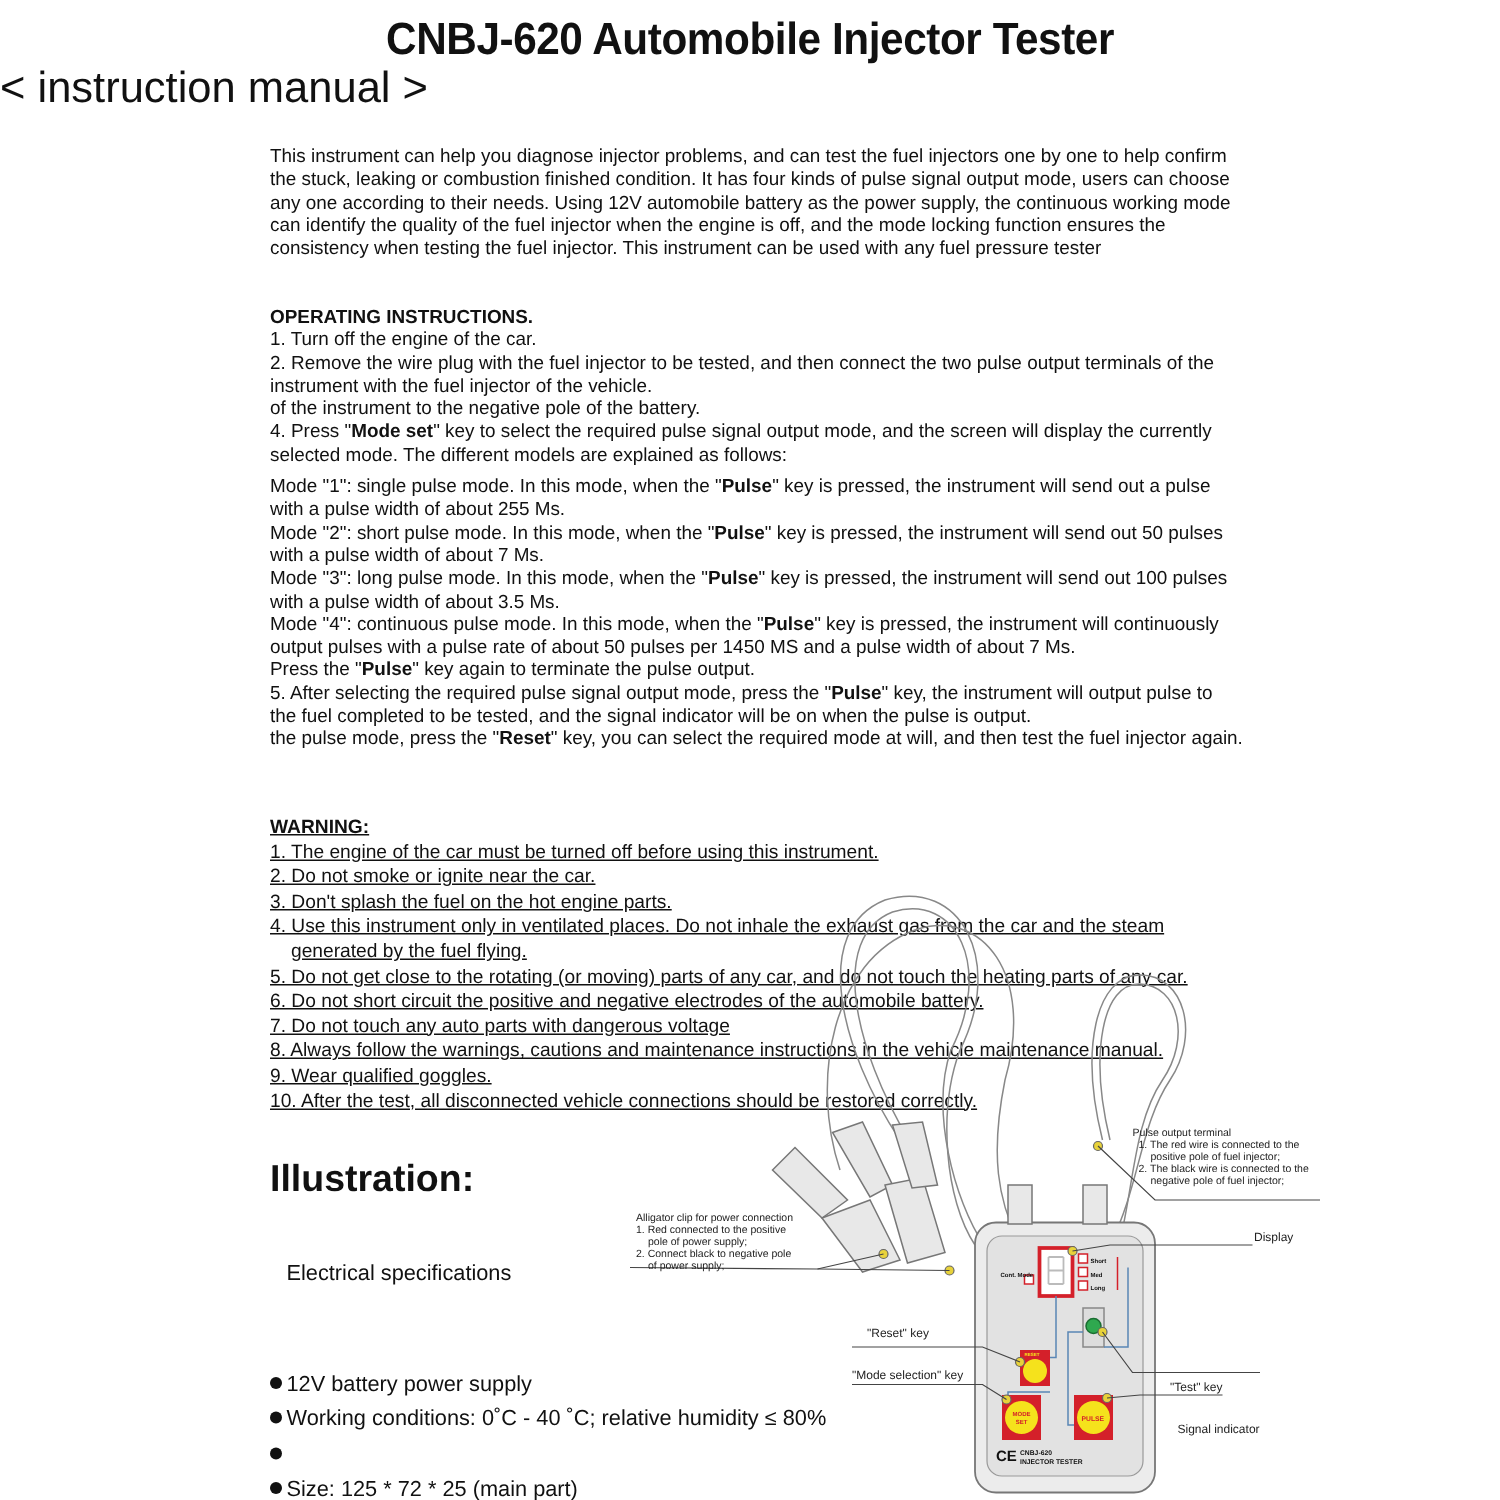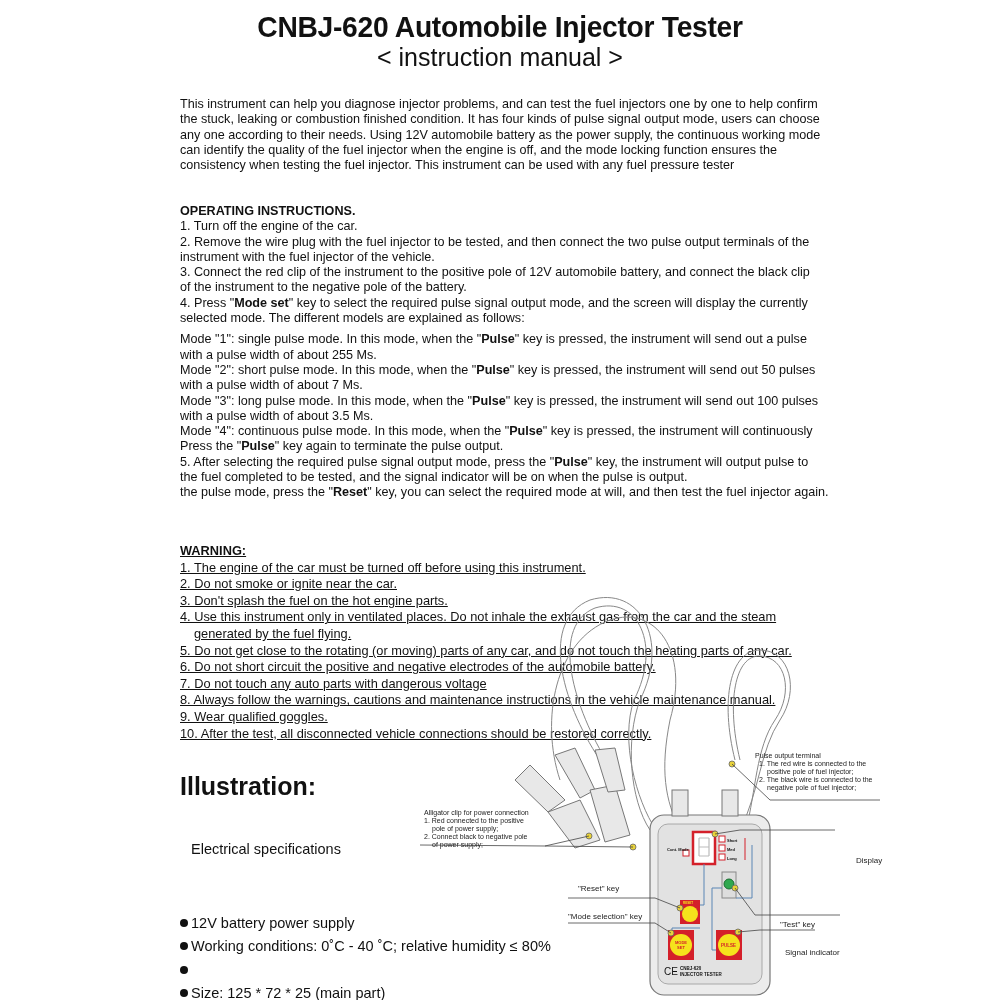--- a/index.html
+++ b/index.html
@@ -1,18 +1,18 @@
 <!DOCTYPE html>
 <html><head>
 <meta charset="utf-8">
 <style>
   html, body { margin:0; padding:0; background:#ffffff; }
   body { width:1000px; height:1000px; position:relative; overflow:hidden; font-family:"Liberation Sans", sans-serif; color:#111; }
   .title { position:absolute; left:0; width:1000px; top:10px; text-align:center; font-size:30px; font-weight:bold; letter-spacing:-0.3px; transform:scaleX(0.94); }
-  .subtitle { position:absolute; left:0; width:1000px; top:43px; text-align:center; font-size:25px; }
+  .subtitle { position:absolute; left:0; width:1000px; top:43px; text-align:left; font-size:29px; }
   .body-text { position:absolute; left:180px; width:690px; font-size:12.6px; line-height:15.3px; }
   .heading { font-weight:bold; }
   p { margin:0; }
   .warn-list div.indent { padding-left:14px; }
   .illus-title { position:absolute; left:180px; top:772px; font-size:25px; font-weight:bold; }
   .spec-title { position:absolute; left:191px; top:841px; font-size:14.5px; }
   .spec-list { position:absolute; left:180px; top:912px; font-size:14.5px; line-height:23.3px; }
   .spec-list .bullet { display:inline-block; width:8px; height:8px; background:#111; border-radius:50%; margin-right:3px; vertical-align:1px; }
   .callout { position:absolute; font-size:7px; line-height:8px; color:#222; }
   .lbl { position:absolute; font-size:8px; color:#222; }
@@ -30,32 +30,32 @@
   <p>any one according to their needs. Using 12V automobile battery as the power supply, the continuous working mode</p>
   <p>can identify the quality of the fuel injector when the engine is off, and the mode locking function ensures the</p>
   <p>consistency when testing the fuel injector. This instrument can be used with any fuel pressure tester</p>
 </div>
 
 <div class="body-text" style="top:204px;">
   <p class="heading">OPERATING INSTRUCTIONS.</p>
   <p>1. Turn off the engine of the car.</p>
   <p>2. Remove the wire plug with the fuel injector to be tested, and then connect the two pulse output terminals of the</p>
   <p>instrument with the fuel injector of the vehicle.</p>
-  <p>3. Connect the red clip of the instrument to the positive pole of 12V automobile battery, and connect the black clip</p>
   <p>of the instrument to the negative pole of the battery.</p>
   <p><span>4. Press "</span><b>Mode set</b><span>" key to select the required pulse signal output mode, and the screen will display the currently</span></p>
   <p>selected mode. The different models are explained as follows:</p>
   <div style="height:6px"></div>
   <p><span>Mode "1": single pulse mode. In this mode, when the "</span><b>Pulse</b><span>" key is pressed, the instrument will send out a pulse</span></p>
   <p>with a pulse width of about 255 Ms.</p>
   <p><span>Mode "2": short pulse mode. In this mode, when the "</span><b>Pulse</b><span>" key is pressed, the instrument will send out 50 pulses</span></p>
   <p>with a pulse width of about 7 Ms.</p>
   <p><span>Mode "3": long pulse mode. In this mode, when the "</span><b>Pulse</b><span>" key is pressed, the instrument will send out 100 pulses</span></p>
   <p>with a pulse width of about 3.5 Ms.</p>
   <p><span>Mode "4": continuous pulse mode. In this mode, when the "</span><b>Pulse</b><span>" key is pressed, the instrument will continuously</span></p>
+  <p>output pulses with a pulse rate of about 50 pulses per 1450 MS and a pulse width of about 7 Ms.</p>
   <p><span>Press the "</span><b>Pulse</b><span>" key again to terminate the pulse output.</span></p>
   <p><span>5. After selecting the required pulse signal output mode, press the "</span><b>Pulse</b><span>" key, the instrument will output pulse to</span></p>
   <p>the fuel completed to be tested, and the signal indicator will be on when the pulse is output.</p>
   <p><span>the pulse mode, press the "</span><b>Reset</b><span>" key, you can select the required mode at will, and then test the fuel injector again.</span></p>
 </div>
 
 <div class="body-text warn-list" style="top:543px; line-height:16.6px; font-size:12.8px;text-decoration:underline;">
   <p class="heading">WARNING:</p>
   <div>1. The engine of the car must be turned off before using this instrument.</div>
   <div>2. Do not smoke or ignite near the car.</div>
@@ -149,39 +149,39 @@
   <div>2. Connect black to negative pole</div>
   <div style="padding-left:8px">   of power supply;</div>
 </div>
 <div class="callout" style="left:755px; top:752px;">
   <div>Pulse output terminal</div>
   <div style="padding-left:4px">1. The red wire is connected to the</div>
   <div style="padding-left:12px">   positive pole of fuel injector;</div>
   <div style="padding-left:4px">2. The black wire is connected to the</div>
   <div style="padding-left:12px">   negative pole of fuel injector;</div>
 </div>
-<div class="lbl" style="left:856px; top:820px;margin-top:36px;">Display</div>
+<div class="lbl" style="left:836px; top:820px;">Display</div>
 <div class="lbl" style="left:578px; top:884px;">"Reset" key</div>
 <div class="lbl" style="left:568px; top:912px;">"Mode selection" key</div>
 <div class="lbl" style="left:785px; top:924px;margin-top:24px;">Signal indicator</div>
 <div class="lbl" style="left:780px; top:920px;">"Test" key</div>
 
 <div style="position:absolute; left:667px; top:848px; font-size:4px; line-height:4px; font-weight:bold;">Cont. Mode</div>
 <div style="position:absolute; left:727px; top:836px; font-size:4px; line-height:9px; font-weight:bold;">
   <div>Short</div>
   <div>Med</div>
   <div>Long</div>
 </div>
 <div style="position:absolute; left:683px; top:901px; font-size:3px; color:#f5e21c; font-weight:bold;">RESET</div>
 <div style="position:absolute; left:674px; top:940px; font-size:4px; line-height:5px; color:#d4202a; font-weight:bold; text-align:center; width:14px;">
   <div>MODE</div>
   <div>SET</div>
 </div>
 <div style="position:absolute; left:721px; top:943px; font-size:4.5px; color:#d4202a; font-weight:bold;">PULSE</div>
-<div style="position:absolute; left:664px; top:966px; font-size:10px; font-weight:normal;">CE</div>
+<div style="position:absolute; left:664px; top:966px; font-size:10px; font-weight:bold;">CE</div>
 <div style="position:absolute; left:680px; top:966px; font-size:4.5px; line-height:6px; font-weight:bold;">
   <div>CNBJ-620</div>
   <div>INJECTOR TESTER</div>
 </div>
 
 <div class="illus-title">Illustration:</div>
 <div class="spec-title">Electrical specifications</div>
 <div class="spec-list">
   <div><span class="bullet"></span><span>12V battery power supply</span></div>
   <div><span class="bullet"></span><span>Working conditions: 0˚C - 40 ˚C; relative humidity ≤ 80%</span></div>

